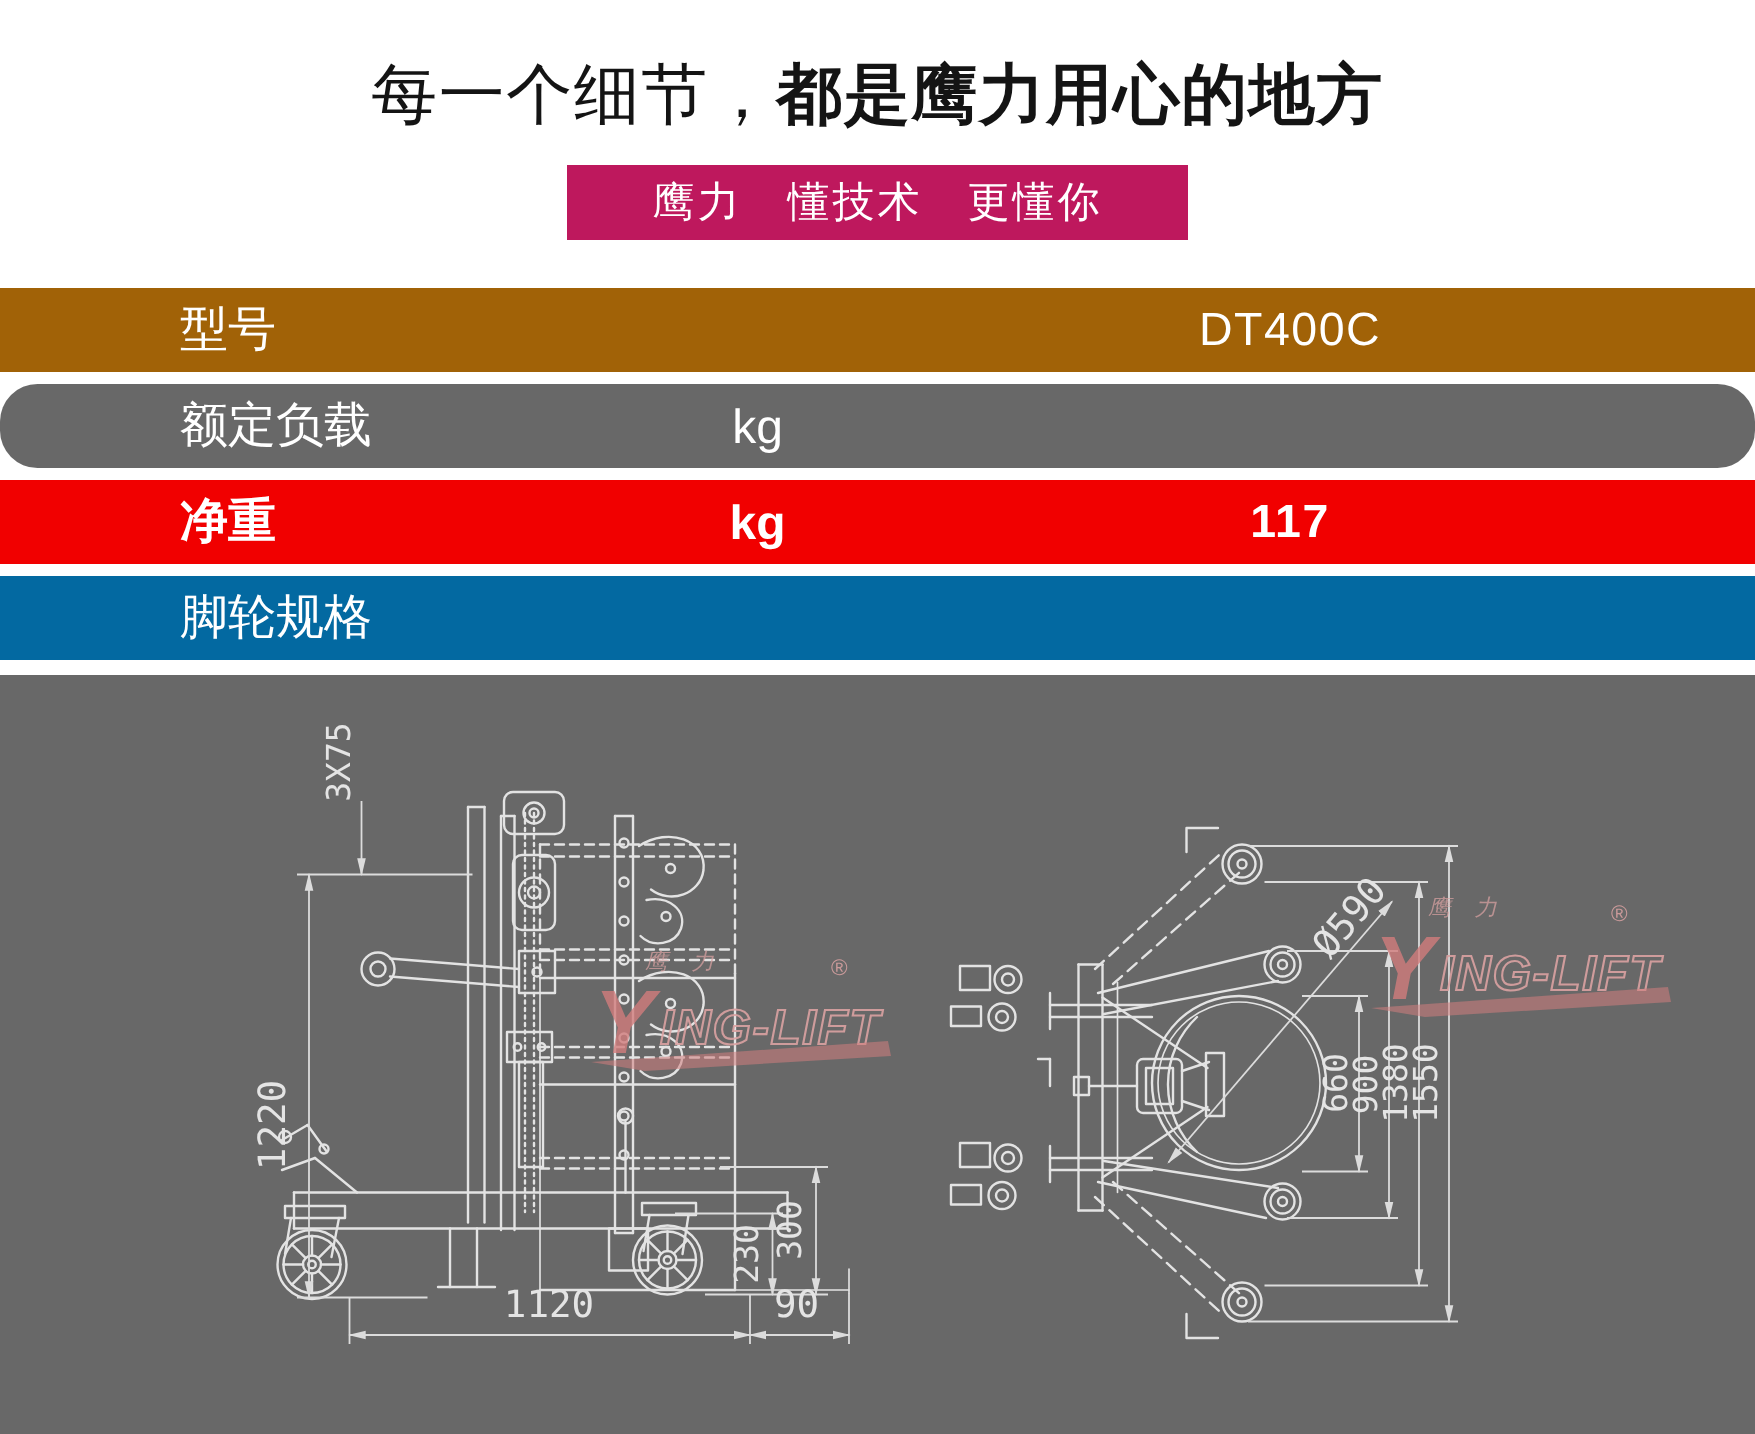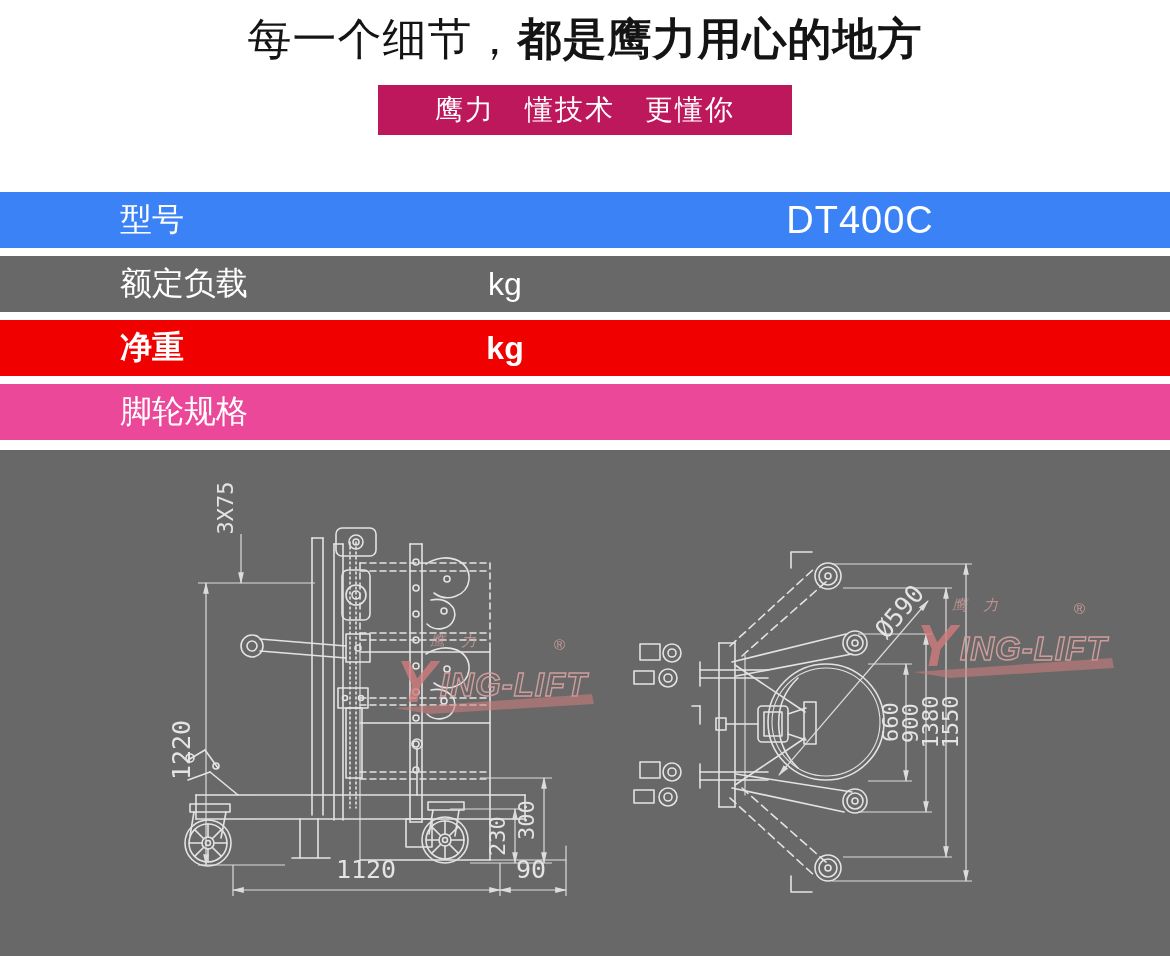--- a/index.html
+++ b/index.html
@@ -1,34 +1,34 @@
 <!DOCTYPE html>
 <html><head>
 <meta charset="utf-8">
 <style>
   html,body{margin:0;padding:0}
   body{
     width:1170px;height:956px;overflow:hidden;background:#fff;
     font-family:"Liberation Sans","DejaVu Sans",sans-serif;
   }
-  .header{height:192px;box-sizing:border-box;padding-top:15px}
+  .header{height:192px;box-sizing:border-box;padding-top:40px}
   .title{margin:0;text-align:center;font-size:44px;line-height:1.1;color:#141414;letter-spacing:1px;white-space:nowrap}
   .title .t-light{font-weight:300}
   .title .t-bold{font-weight:800}
   .banner{
     width:414px;height:50px;margin:22px auto 0;background:#be185d;color:#fff;
     display:flex;align-items:center;justify-content:center;
     font-size:28px;letter-spacing:2px;white-space:pre;
   }
   .spec-table{width:1170px}
   .spec-row{height:56px;margin-bottom:8px;display:flex;align-items:center;color:#fff;font-size:32px}
   .spec-row:last-child{margin-bottom:0}
   .cell-label{box-sizing:border-box;flex:0 0 390px;padding-left:120px;white-space:nowrap}
   .cell-unit{flex:0 0 230px;text-align:center}
-  .cell-value{flex:0 0 480px;text-align:center;font-size:38px;letter-spacing:1px}
+  .cell-value{flex:0 0 480px;text-align:center;font-size:31px;letter-spacing:1px}
   .drawing-panel{margin-top:10px;height:506px;background:#686868;position:relative}
   .drawing-panel svg{display:block}
 
   
   .ln{stroke:#e3e3e3;stroke-width:1.6;fill:none;stroke-linecap:round;stroke-linejoin:round}
   .thin{stroke-width:1.1}
   .dim{stroke:#dcdcdc;stroke-width:1.2;fill:none}
   .dsh{stroke-dasharray:8 5}
   .dsh2{stroke-dasharray:6 4}
   .dot{stroke-dasharray:2 3}
@@ -48,34 +48,35 @@
 <div class="page">
 
   <header class="header">
     <h1 class="title"><span class="t-light">每一个细节，</span><span class="t-bold">都是鹰力用心的地方</span></h1>
     <div class="banner">
       <span>鹰力　懂技术　更懂你</span>
     </div>
   </header>
 
   <section class="spec-table">
-    <div class="spec-row" style="background: #3b82f6; color: rgb(255, 255, 255);">
+    <div class="spec-row" style="background: #a16207; color: rgb(255, 255, 255);">
       <div class="cell-label">型号</div>
       <div class="cell-unit"></div>
       <div class="cell-value">DT400C</div>
     </div>
-    <div class="spec-row" style="background: rgb(104, 104, 104); color: rgb(255, 255, 255);">
+    <div class="spec-row" style="background: rgb(104, 104, 104); color: rgb(255, 255, 255); border-radius: 25px;">
       <div class="cell-label">额定负载</div>
       <div class="cell-unit">kg</div>
     </div>
     <div class="spec-row" style="background: rgb(241, 0, 0); color: rgb(255, 255, 255); font-weight: bold;">
       <div class="cell-label">净重</div>
       <div class="cell-unit">kg</div>
-    </div>
-    <div class="spec-row" style="background: #ec4899; color: rgb(255, 255, 255);">
+      <div class="cell-value">117</div>
+    </div>
+    <div class="spec-row" style="background: #0369a1; color: rgb(255, 255, 255);">
       <div class="cell-label">脚轮规格</div>
     </div>
   </section>
 
   <section class="drawing-panel" style="background: rgb(104, 104, 104);">
     <svg width="1170" height="506" viewBox="0 0 1170 506">
       <defs>
         <marker id="arr" viewBox="0 0 10 6" refX="9" refY="3" markerWidth="10" markerHeight="6" orient="auto-start-reverse">
           <path d="M0,0.6 L10,3 L0,5.4 Z" fill="#dcdcdc"></path>
         </marker>

